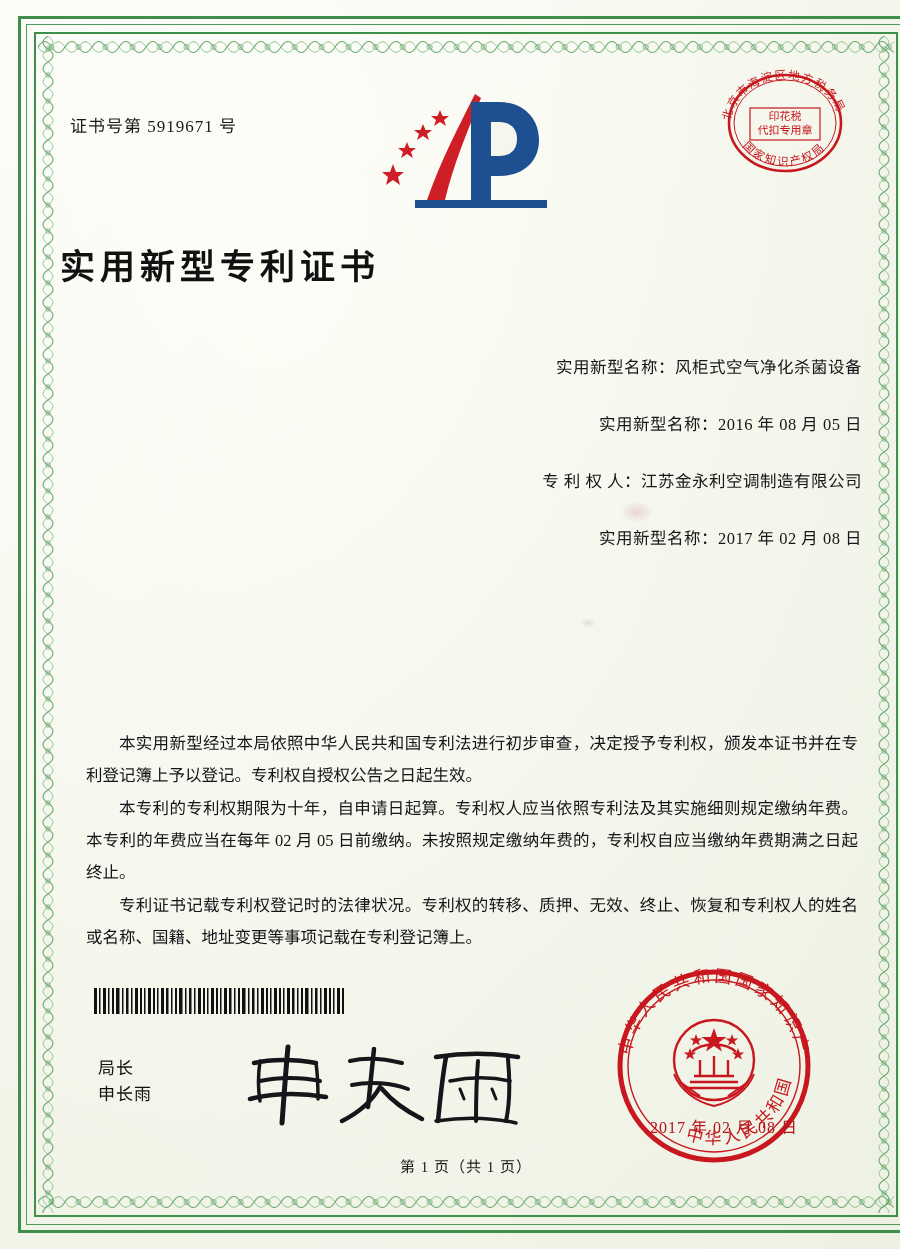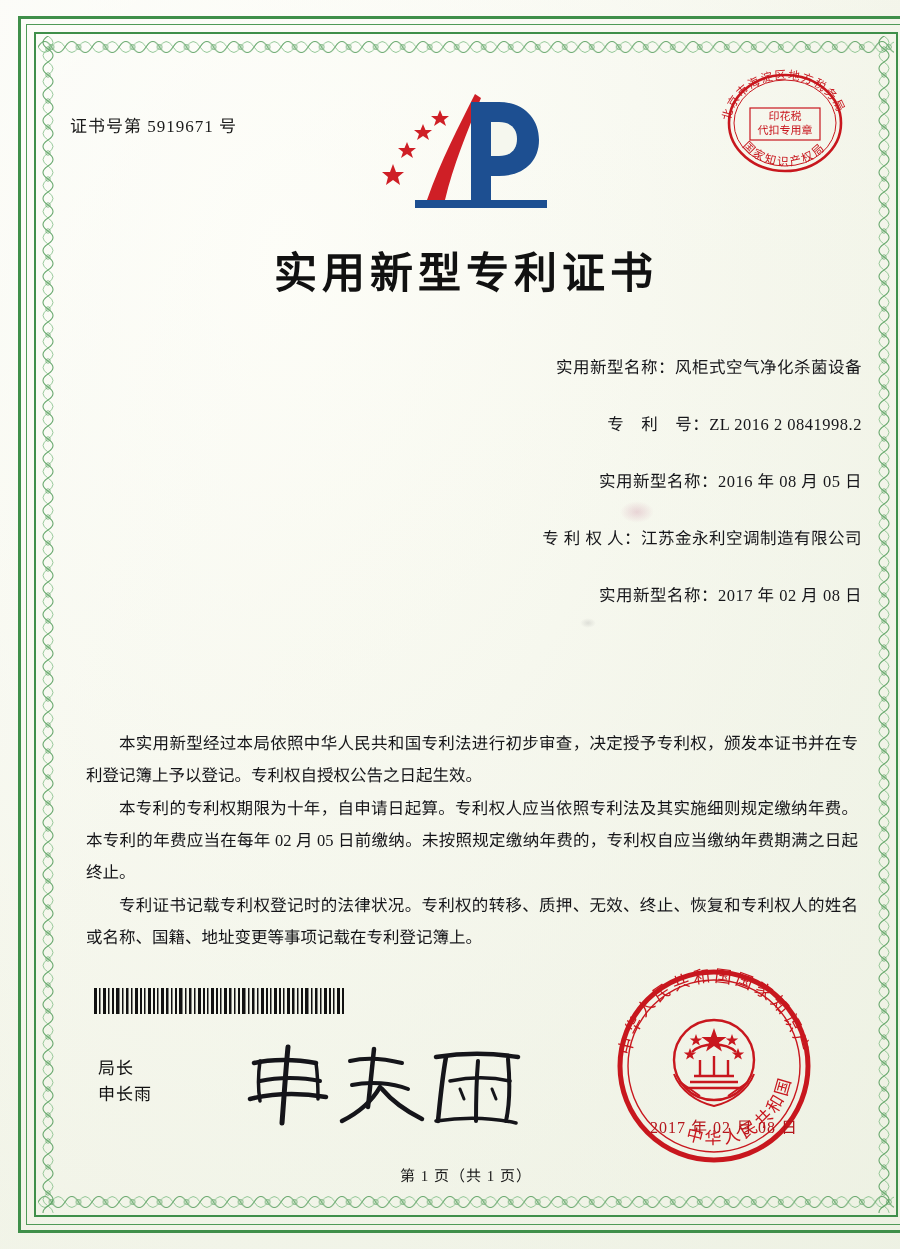--- a/index.html
+++ b/index.html
@@ -101,22 +101,22 @@
     right: 14px;
     top: 4px;
     width: 146px;
     height: 126px;
   }
 
   .title {
     position: absolute;
     left: 0; right: 0;
     top: 182px;
-    text-align: center;
-    font-size: 43px;
+    text-align: left;
+    font-size: 35px;
     font-weight: bold;
     letter-spacing: 5px;
     color: #111;
     font-family: "DejaVu Serif", "Liberation Serif", serif;
   }
 
   .fields {
     position: absolute;
     left: 26px;
     right: 10px;
@@ -193,21 +193,21 @@
     top: 1058px;
     font-size: 16px;
     color: #b4161c;
     letter-spacing: 1px;
     font-family: "Liberation Serif", "DejaVu Serif", serif;
   }
 
   .footer {
     position: absolute;
     left: 0; right: 0;
-    bottom: 8px;
+    bottom: 17px;
     text-align: center;
     font-size: 15px;
     color: #1a1a1a;
     letter-spacing: 1px;
   }
 
   
   .smudge {
     position: absolute;
     border-radius: 50%;
@@ -328,23 +328,20 @@
         <text x="73" y="60" text-anchor="middle" font-size="11" fill="#c8171e" font-family="'DejaVu Serif',serif">印花税</text>
         <text x="73" y="74" text-anchor="middle" font-size="11" fill="#c8171e" font-family="'DejaVu Serif',serif">代扣专用章</text>
       </svg>
     </div>
 
     <div class="title">实用新型专利证书</div>
 
     <div class="fields">
       <div class="field">
         <span class="label">实用新型名称：</span><span class="value">风柜式空气净化杀菌设备</span>
-      </div>
-      <div class="field">
-        <span class="label">专　利　号：</span><span class="value">ZL 2016 2 0841998.2</span>
       </div>
       <div class="field">
         <span class="label">实用新型名称：</span><span class="value">2016 年 08 月 05 日</span>
       </div>
       <div class="field">
         <span class="label">专 利 权 人：</span><span class="value">江苏金永利空调制造有限公司</span>
       </div>
       <div class="field">
         <span class="label">实用新型名称：</span><span class="value">2017 年 02 月 08 日</span>
       </div>

